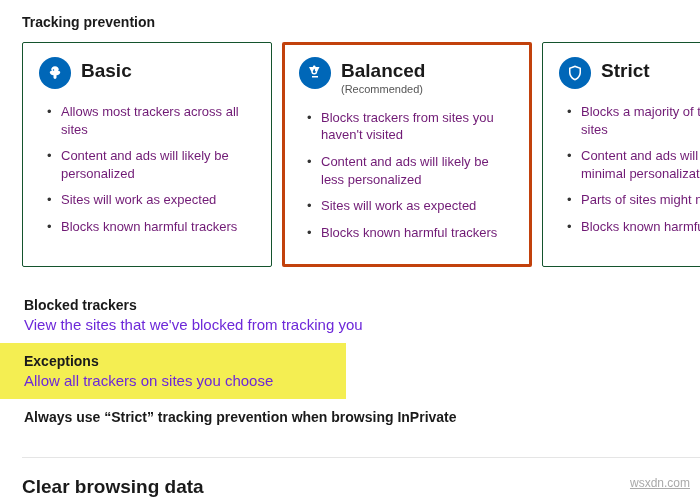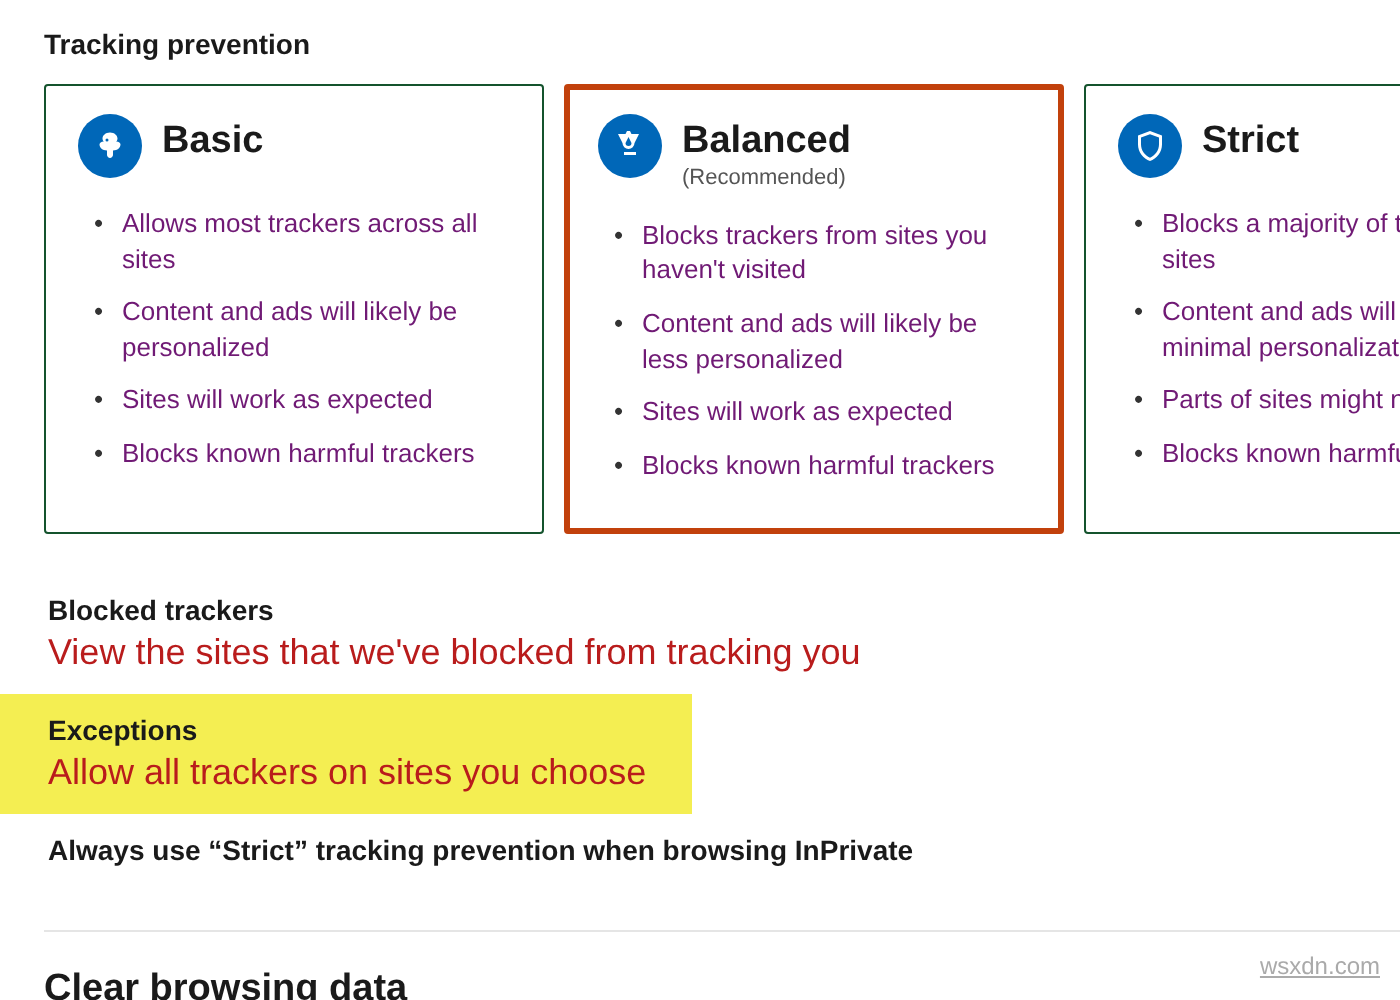--- a/index.html
+++ b/index.html
@@ -89,22 +89,22 @@
   .list-item {
     padding: 10px 0 10px 2px;
     cursor: pointer;
   }
   .list-item .title {
     font-size: 14px;
     font-weight: 600;
     color: #1a1a1a;
   }
   .list-item .desc {
-    font-size: 18px;
-    color: #b91c1c;
+    font-size: 15px;
+    color: #6d28d9;
     margin-top: 3px;
   }
   .highlight {
     background: #f4ee52;
     margin-left: -22px;
     padding-left: 24px;
     width: 346px;
   }
   .divider {
     height: 1px;

